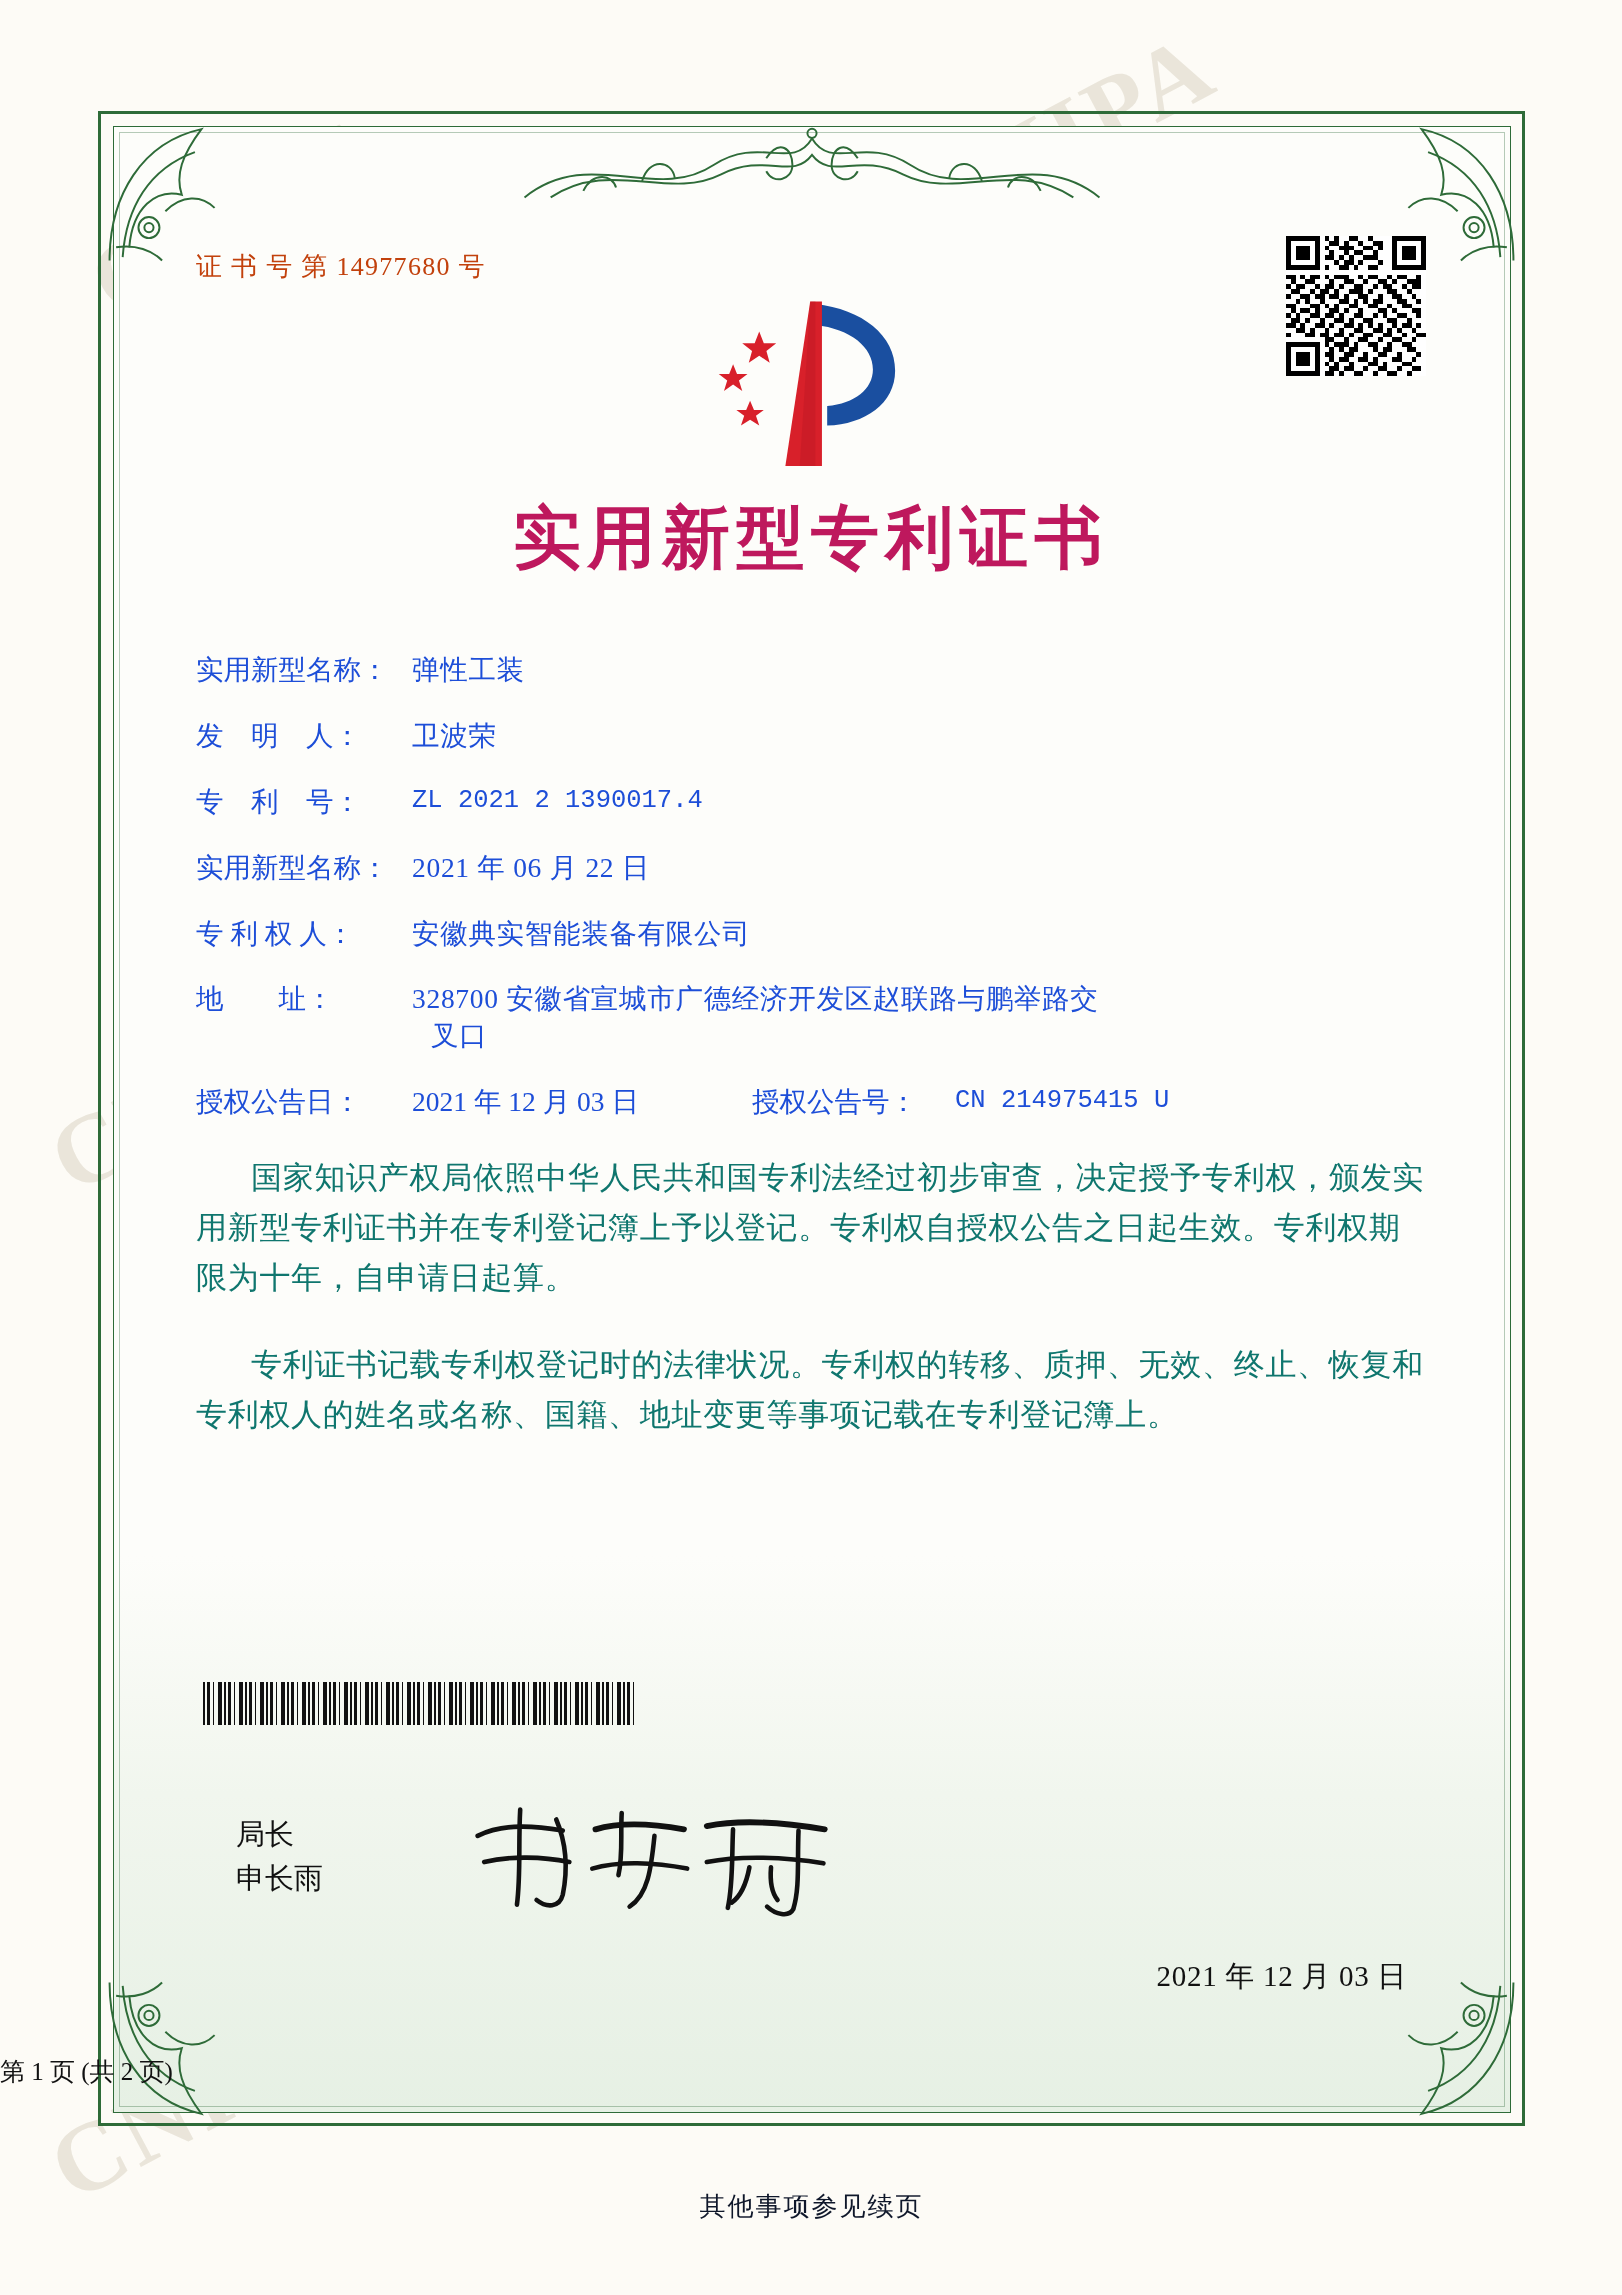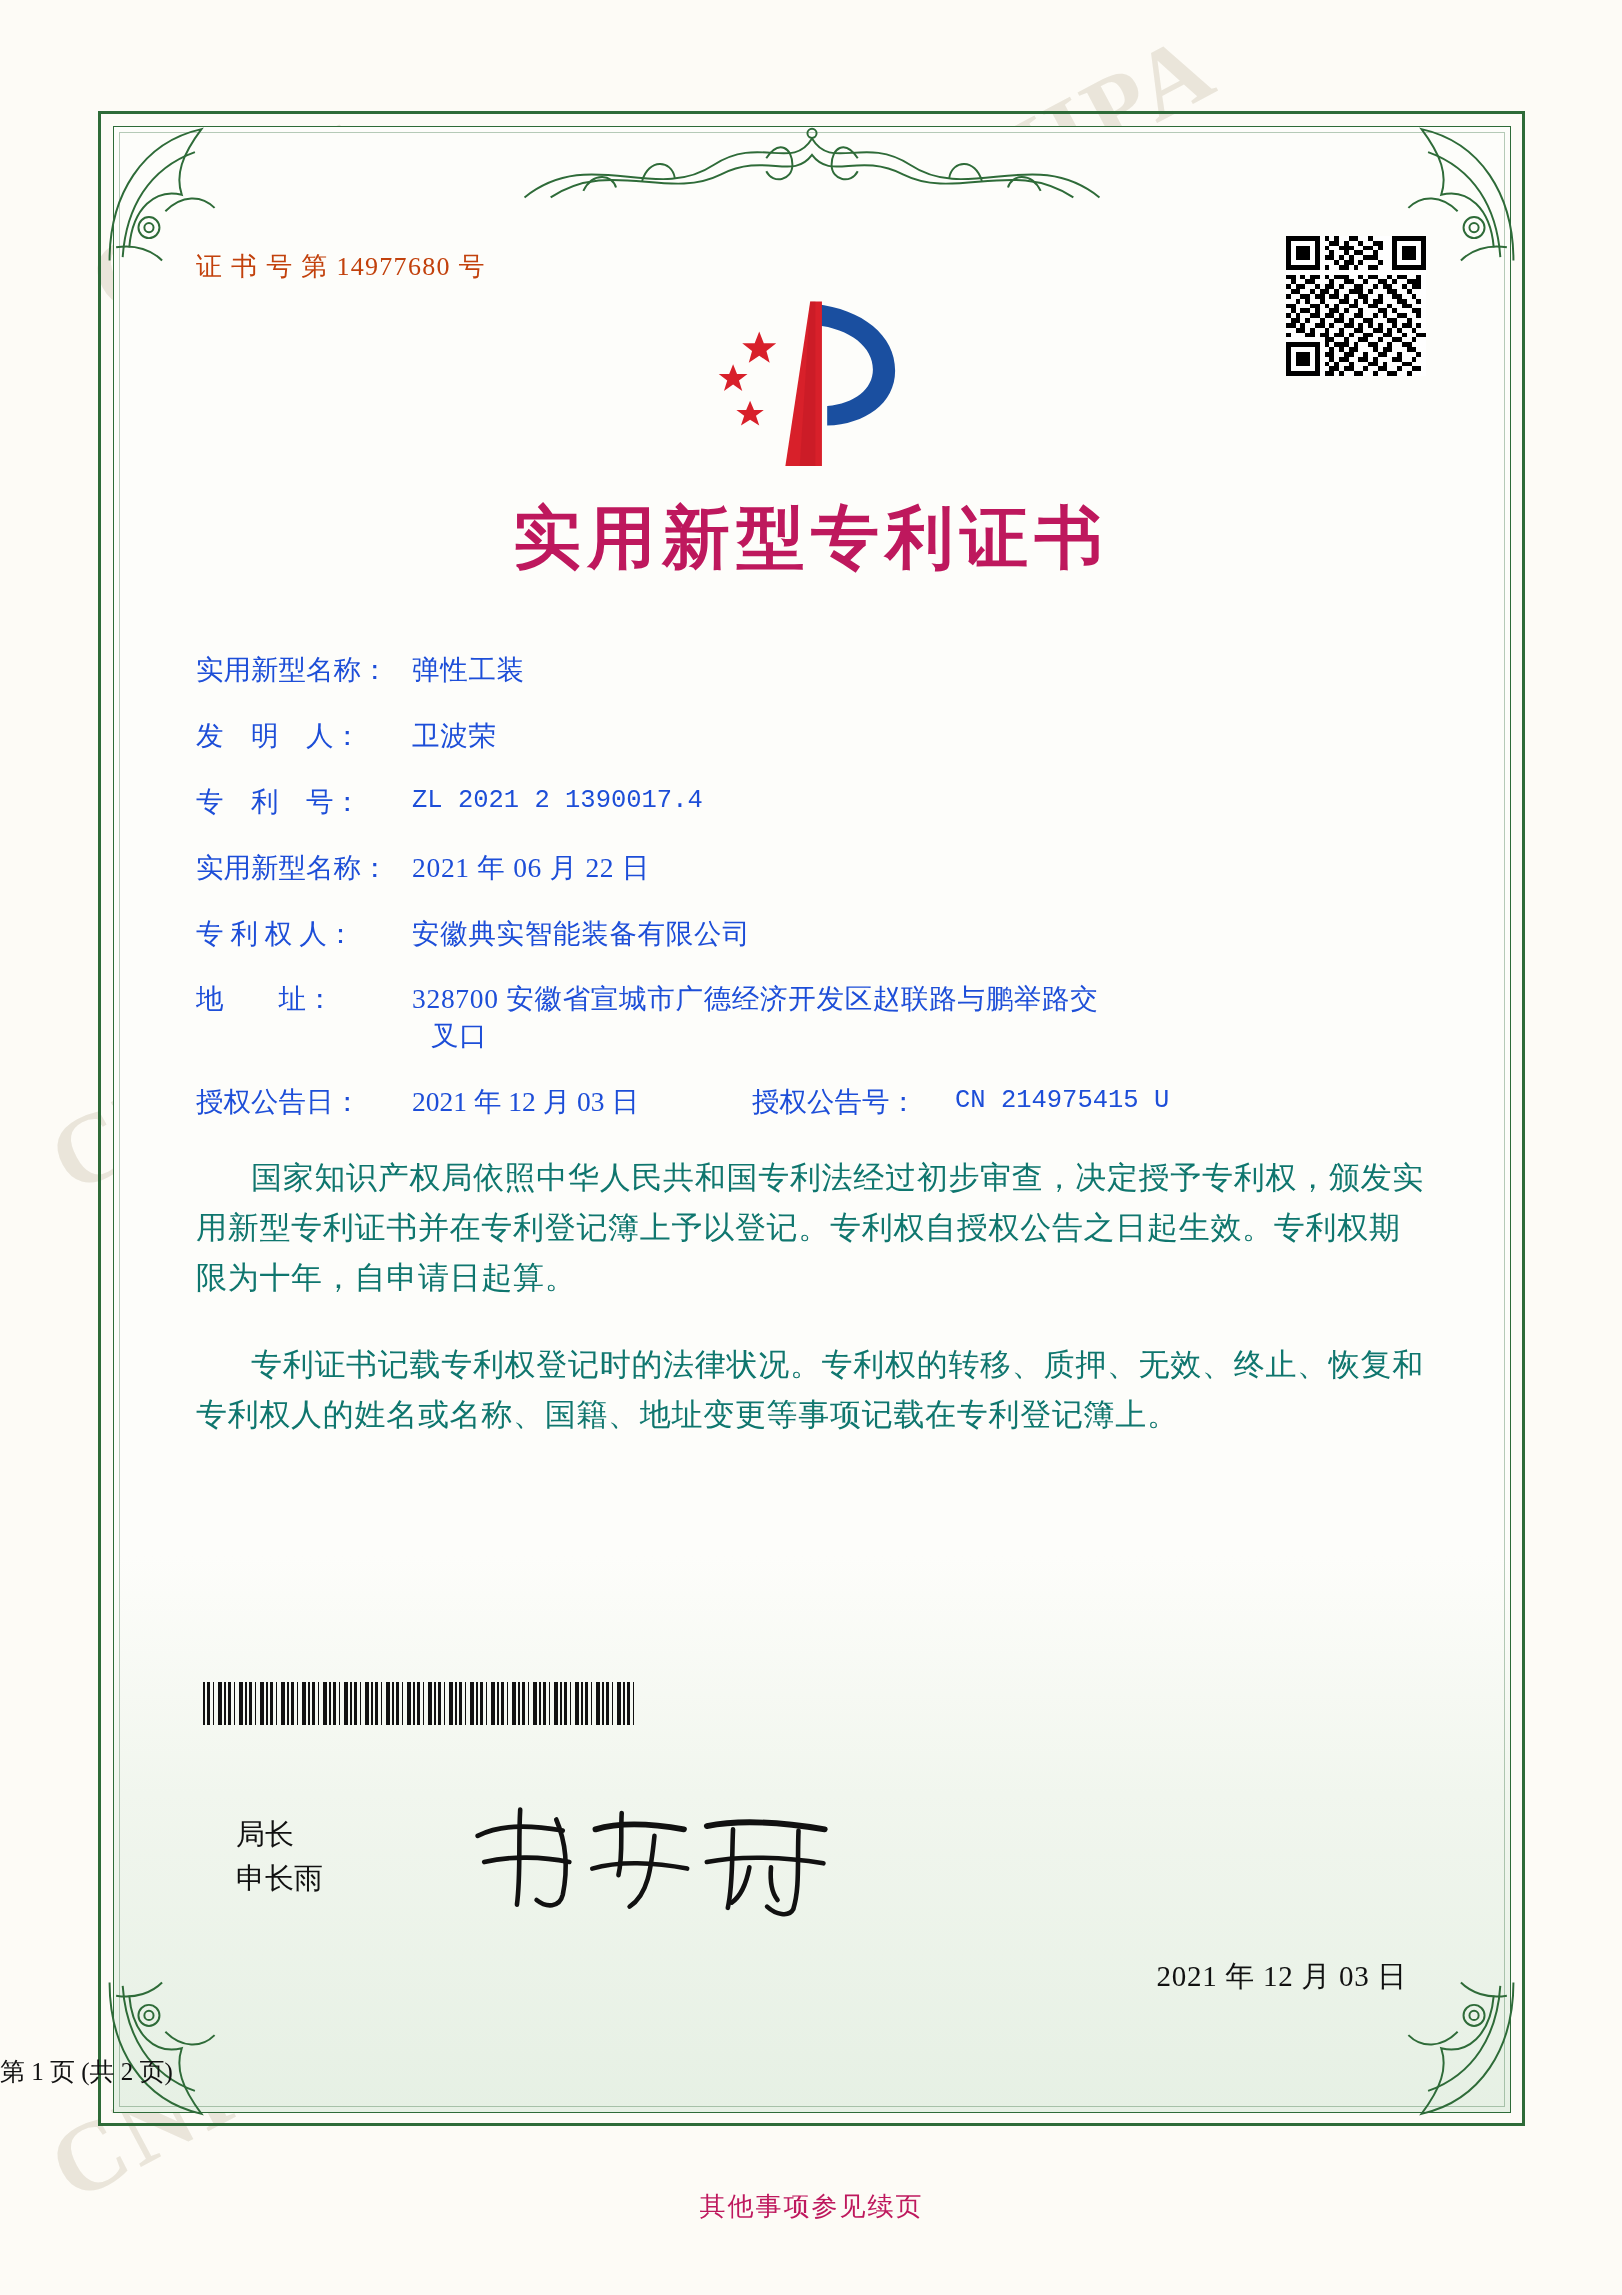--- a/index.html
+++ b/index.html
@@ -237,21 +237,21 @@
   }
 
   .footer-note {
     position: absolute;
     left: 0;
     right: 0;
     top: 2189px;
     text-align: center;
     font-size: 26px;
     letter-spacing: 2px;
-    color: #be185d;
+    color: #0f172a;
   }
 </style>
 </head>
 <body>
 
 <div class="page">
 
   <div class="watermark wm1">CNIPA</div>
   <div class="watermark wm2">CNIPA</div>
   <div class="watermark wm3">CNIPA</div>

